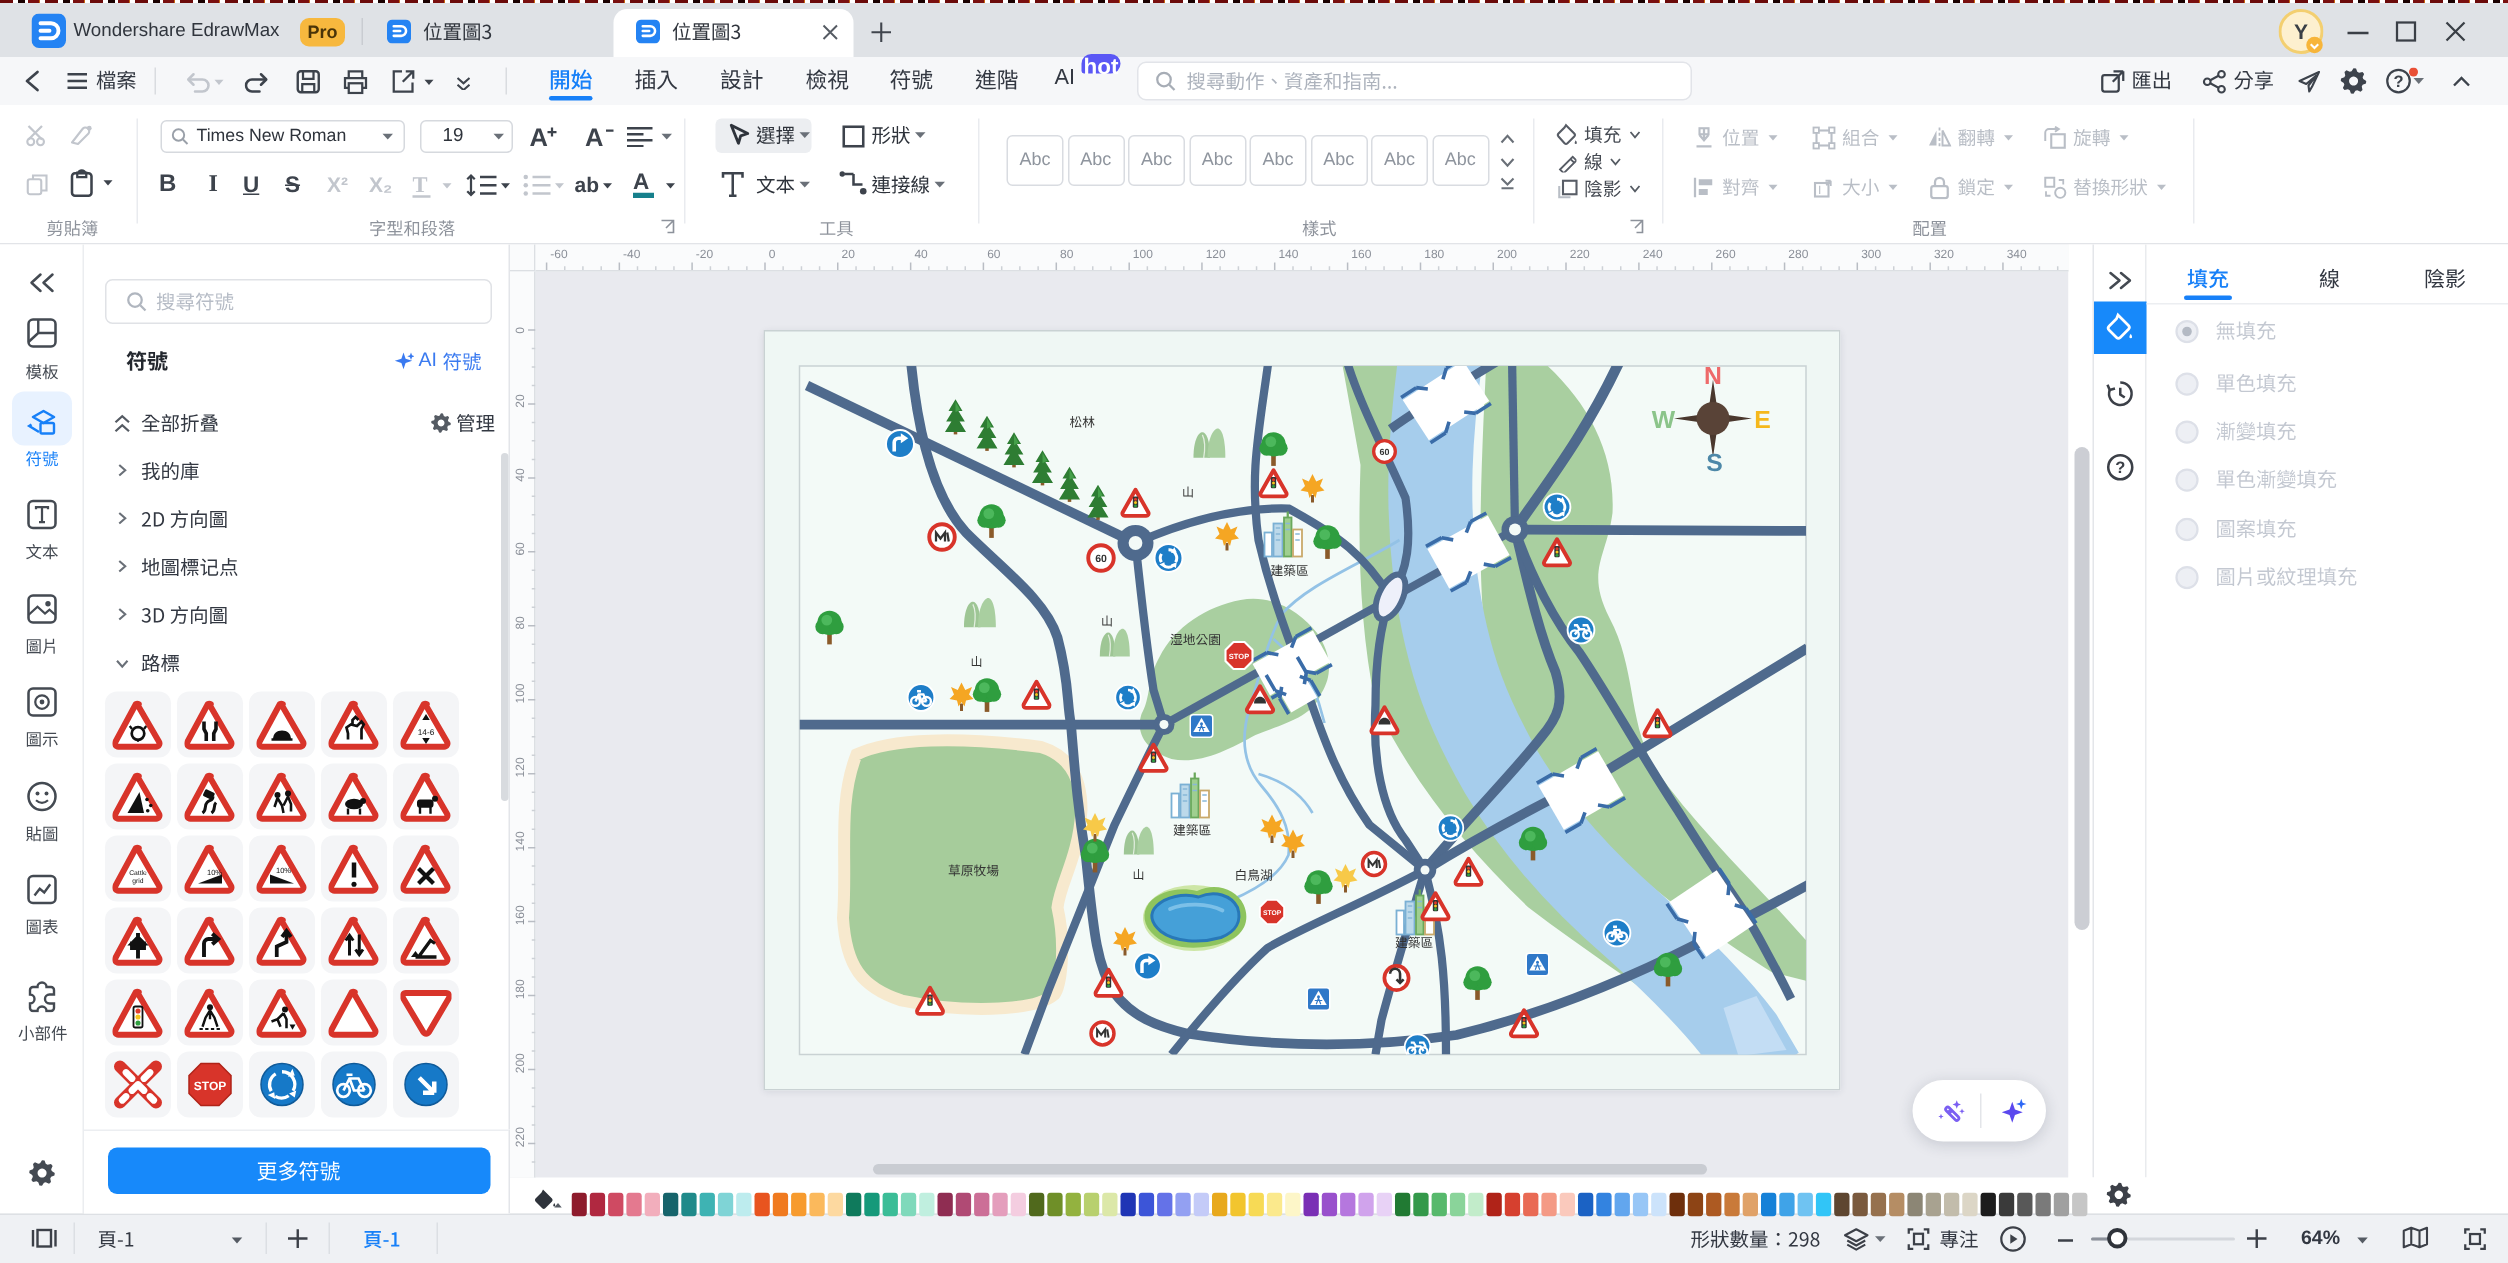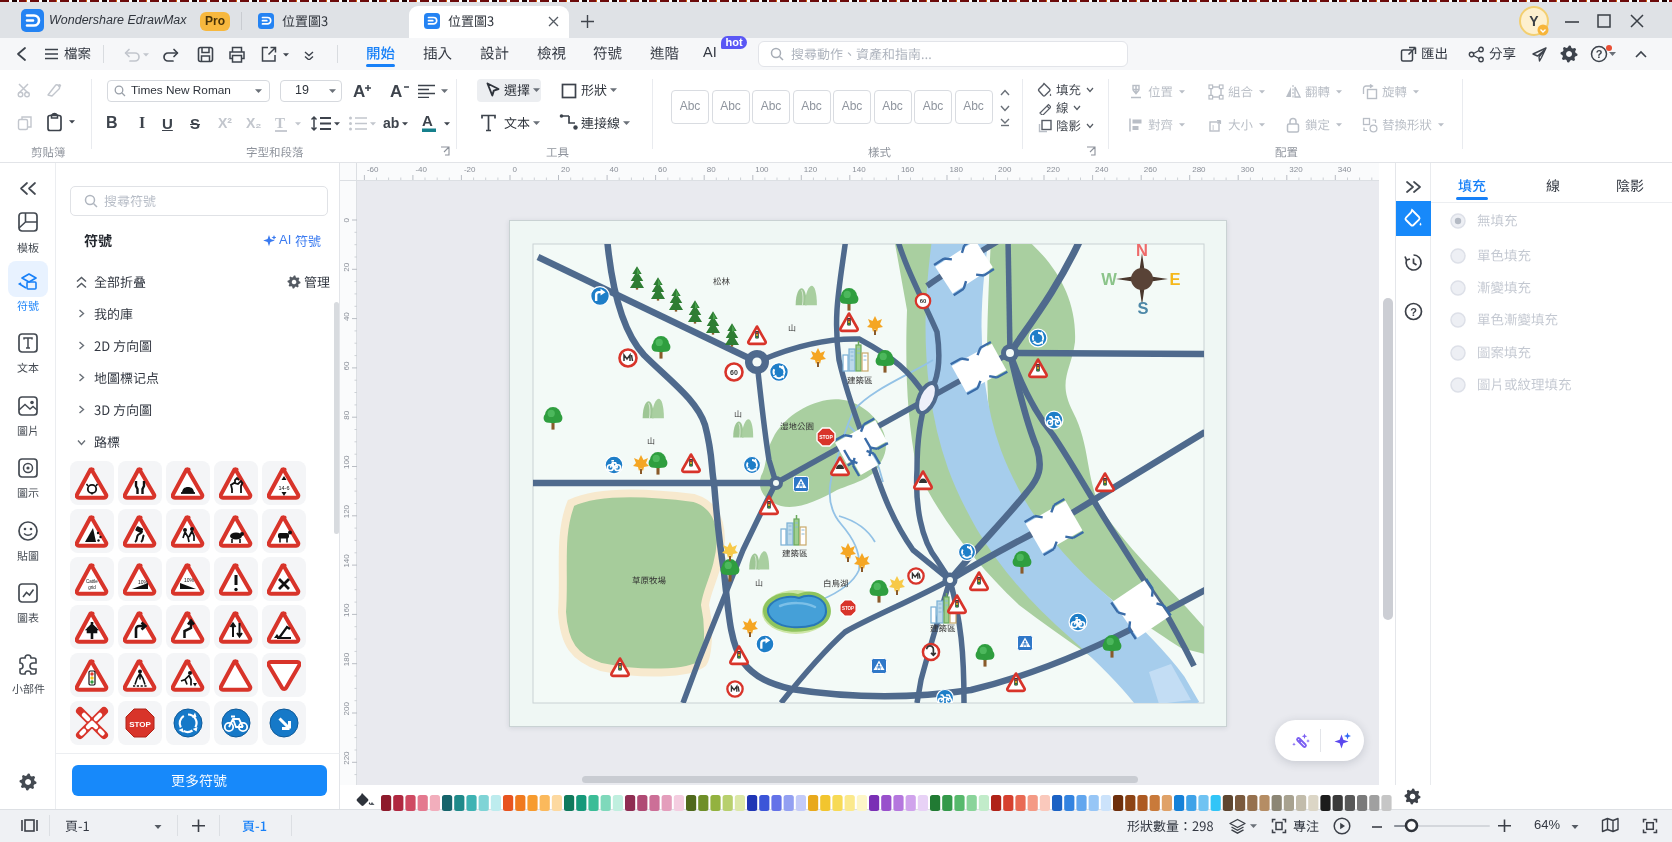--- a/index.html
+++ b/index.html
@@ -10,21 +10,21 @@
 <div style="position:absolute;left:1379px;top:163px;width:16px;height:646px;background:#fff"></div>
 <div style="position:absolute;left:1395px;top:163px;width:277px;height:622px;background:#fff;border-left:1px solid #e4e6ea"></div>
 <div style="position:absolute;left:1430px;top:163px;width:1px;height:622px;background:#e9ebee"></div>
 <div style="position:absolute;left:340px;top:785px;width:1332px;height:24px;background:#fff"></div>
 <div style="position:absolute;left:0px;top:809px;width:1672px;height:33px;background:#eff1f4;border-top:1px solid #dde0e4"></div>
 <div style="position:absolute;left:56px;top:753px;width:284px;height:56px;background:#fff;border-top:1px solid #eceef1;border-right:1px solid #e3e5e9"></div>
 <svg style="position:absolute;left:21px;top:9px;" width="23" height="23" viewBox="0 0 23 23">
     <rect x="0" y="0" width="23" height="23" rx="5" fill="#2483f3"></rect>
     <path d="M6 6.5 H13 a5 5 0 0 1 0 10 H6 M6 11.5 H12" stroke="#fff" stroke-width="2.6" fill="none" stroke-linecap="round"></path>
   </svg>
-<div style="position:absolute;left:49px;top:14.25px;font-family:'Liberation Sans',sans-serif;font-size:12.5px;color:#30353d;font-weight:normal;white-space:nowrap;line-height:1;font-style:italic;">Wondershare EdrawMax</div>
+<div style="position:absolute;left:49px;top:14.25px;font-family:'Liberation Sans',sans-serif;font-size:12.5px;color:#30353d;font-weight:normal;white-space:nowrap;line-height:1;">Wondershare EdrawMax</div>
 <div style="position:absolute;left:200px;top:12px;width:30px;height:19px;background:#f7b83e;border-radius:6px"></div>
 <div style="position:absolute;left:215px;top:14.54px;transform:translateX(-50%);font-family:'Liberation Sans',sans-serif;font-size:12px;color:#4a3408;font-weight:bold;white-space:nowrap;line-height:1;">Pro</div>
 <div style="position:absolute;left:241px;top:12px;width:1px;height:18px;background:#c9ccd1"></div>
 <svg style="position:absolute;left:258px;top:13px;" width="16" height="16" viewBox="0 0 16 16">
     <rect width="16" height="16" rx="3.5" fill="#2483f3"></rect>
     <path d="M4.5 4.5 H9.5 a3.2 3.2 0 0 1 0 6.4 H4.5 M4.5 7.7 H8.8" stroke="#fff" stroke-width="1.7" fill="none" stroke-linecap="round"></path>
   </svg>
 <svg style="position:absolute;left:282.0px;top:13.0px;overflow:visible" width="46.2" height="16.9" viewBox="0 0 3555.0 1300.0">
     <g fill="#30353d" transform="translate(0,1000.0) scale(1,-1)">
       <path transform="translate(0.0,0)" d="M369 658V585H914V658ZM435 509C465 370 495 185 503 80L577 102C567 204 536 384 503 525ZM570 828C589 778 609 712 617 669L692 691C682 734 660 797 641 847ZM326 34V-38H955V34H748C785 168 826 365 853 519L774 532C756 382 716 169 678 34ZM286 836C230 684 136 534 38 437C51 420 73 381 81 363C115 398 148 439 180 484V-78H255V601C294 669 329 742 357 815Z"></path>
@@ -143,21 +143,21 @@
     </g>
   </svg>
 <svg style="position:absolute;left:650.0px;top:43.6px;overflow:visible" width="29.0" height="18.9" viewBox="0 0 2000.0 1300.0">
     <g fill="#333842" transform="translate(0,1000.0) scale(1,-1)">
       <path transform="translate(0.0,0)" d="M83 805C128 756 183 687 211 645L268 686C241 726 186 790 140 839ZM463 450H639V347H463ZM463 510V612H639V510ZM463 286H639V179H463ZM611 807C635 767 660 715 675 675H478C501 721 521 768 538 816L474 834C429 703 356 571 275 485C288 471 310 440 317 426C344 456 370 490 395 528V115H945V179H705V286H895V347H705V450H894V510H705V612H922V675H748C735 716 703 779 674 826ZM61 284C69 292 95 299 121 299H230C197 142 125 31 28 -31C43 -41 68 -67 78 -82C129 -48 175 1 212 63C291 -45 416 -65 616 -65C726 -65 852 -63 945 -57C949 -36 959 -1 970 15C868 6 721 1 616 1C434 2 308 16 242 121C271 185 293 260 307 347L270 361L257 360H143C200 428 276 532 318 591L269 614L257 609H47V546H208C165 485 106 405 82 383C64 363 48 356 33 352C41 337 56 302 61 284Z"></path>
       <path transform="translate(1000.0,0)" d="M78 799V-78H145V731H276C252 664 221 576 189 505C268 425 288 357 288 301C288 270 282 242 266 231C258 226 246 223 233 222C218 221 196 221 174 224C185 204 191 176 192 157C215 156 240 157 261 159C282 161 299 167 314 177C343 198 355 240 355 294C355 357 337 430 259 513C295 592 334 690 365 772L317 802L305 799ZM391 386C410 398 440 408 637 460C633 474 629 501 628 520L472 483V641H629V706H472V834H399V503C399 469 382 462 367 457C377 440 388 406 391 386ZM668 834V502C668 426 687 405 763 405C778 405 855 405 871 405C933 405 953 435 959 547C939 551 910 563 895 575C892 485 888 470 864 470C848 470 785 470 773 470C746 470 742 475 742 502V641H937V705H742V834ZM416 332V-82H491V-43H816V-78H893V332H642L682 405L600 423C593 397 580 362 568 332ZM491 117H816V18H491ZM491 176V271H816V176Z"></path>
     </g>
   </svg>
 <div style="position:absolute;left:703px;top:44.59px;font-family:'Liberation Sans',sans-serif;font-size:14.5px;color:#333842;font-weight:normal;white-space:nowrap;line-height:1;">AI</div>
 <div style="position:absolute;left:721px;top:36px;width:26px;height:13px;background:#5a57f5;border-radius:8px 8px 8px 2px"></div>
-<div style="position:absolute;left:734px;top:37.28px;transform:translateX(-50%);font-family:'Liberation Sans',sans-serif;font-size:11px;color:#fff;font-weight:bold;white-space:nowrap;line-height:1;">hot</div>
+<div style="position:absolute;left:734px;top:37.28px;transform:translateX(-50%);font-family:'Liberation Sans',sans-serif;font-size:15px;color:#fff;font-weight:bold;white-space:nowrap;line-height:1;">hot</div>
 <div style="position:absolute;left:758px;top:41px;width:370px;height:26px;background:#fff;border:1px solid #e2e4e9;border-radius:6px"></div>
 <svg style="position:absolute;left:770px;top:47px;" width="14" height="14" viewBox="0 0 14 14">
     <circle cx="6" cy="6" r="4.5" fill="none" stroke="#a7adb6" stroke-width="1.5"></circle>
     <path d="M9.5 9.5 L13 13" stroke="#a7adb6" stroke-width="1.5"></path>
   </svg>
 <svg style="position:absolute;left:791.0px;top:45.5px;overflow:visible" width="140.8" height="16.9" viewBox="0 0 10834.0 1300.0">
     <g fill="#adb3bd" transform="translate(0,1000.0) scale(1,-1)">
       <path transform="translate(0.0,0)" d="M336 302V237H436L407 226C447 163 500 109 564 64C478 25 380 -1 280 -15C293 -32 308 -62 315 -81C427 -61 537 -29 631 21C716 -26 813 -60 919 -80C929 -60 950 -30 966 -13C870 1 781 27 703 64C783 119 849 190 890 282L843 305L829 302H656V839H585V302ZM784 237C746 182 695 137 633 100C570 138 517 184 480 237ZM694 767V702H837V604H700V541H837V441H694V376H903V767ZM507 812C467 790 395 757 348 741V377H550V442H415V541H543V604H415V707C459 720 509 738 553 758ZM160 839V638H49V568H160V351L38 309L59 237L160 275V16C160 3 156 -1 144 -1C132 -2 96 -2 56 0C65 -21 75 -52 77 -71C136 -71 174 -69 197 -57C221 -45 230 -24 230 16V302L327 340L314 408L230 377V568H316V638H230V839Z"></path>
       <path transform="translate(1000.0,0)" d="M591 401H821V303H591ZM57 674V622H743V559H181V505H817V618H949V679H817V790H187V737H743V674ZM213 88C271 54 338 2 370 -37L423 11C392 46 330 93 275 125H673V-1C673 -15 669 -19 652 -20C635 -21 575 -21 509 -19C519 -37 529 -62 534 -81C620 -81 673 -81 705 -71C738 -61 747 -43 747 -3V125H955V189H747V250H895V454H520V250H673V189H46V125H255ZM66 290 72 229C178 238 327 249 472 262V318L302 305V398H451V454H86V398H231V300Z"></path>
       <path transform="translate(2000.0,0)" d="M655 827C655 751 655 677 653 606H534V537H651C642 348 616 185 529 66V70L328 49V129H525V187H328V248H523V547H328V610H542V669H328V743C401 751 470 760 524 772L487 830C383 806 201 788 53 781C60 765 68 741 71 725C130 727 195 731 259 736V669H42V610H259V547H72V248H259V187H69V129H259V42L42 22L52 -44C165 -32 321 -14 474 4C461 -8 446 -20 431 -31C449 -43 475 -68 486 -85C665 48 710 269 723 537H865C855 171 843 38 819 8C810 -5 800 -7 784 -7C765 -7 720 -7 671 -3C683 -23 691 -54 693 -75C740 -77 787 -78 816 -74C846 -71 866 -63 883 -36C917 6 927 146 938 569C938 578 938 606 938 606H725C727 677 728 751 728 827ZM134 373H259V300H134ZM328 373H459V300H328ZM134 495H259V423H134ZM328 495H459V423H328Z"></path>
@@ -1480,21 +1480,21 @@
     <path d="M1 3 H11" stroke="#3c4048" stroke-width="1.6"></path>
   </svg>
 <div style="position:absolute;left:1394px;top:825px;width:96px;height:2px;background:#d4d7dc;border-radius:1px"></div>
 <div style="position:absolute;left:1394px;top:825px;width:17px;height:2px;background:#8d929b;border-radius:1px"></div>
 <svg style="position:absolute;left:1404px;top:818px;" width="15" height="15" viewBox="0 0 15 15">
     <circle cx="7.5" cy="7.5" r="5.5" fill="#fff" stroke="#2f333a" stroke-width="2.6"></circle>
   </svg>
 <svg style="position:absolute;left:1497px;top:818px;" width="15" height="15" viewBox="0 0 15 15">
     <path d="M7.5 1.5 V14 M1 7.7 H14" stroke="#3c4048" stroke-width="1.6"></path>
   </svg>
-<div style="position:absolute;left:1534px;top:818.46px;font-family:'Liberation Sans',sans-serif;font-size:13px;color:#333842;font-weight:normal;white-space:nowrap;line-height:1;">64%</div>
+<div style="position:absolute;left:1534px;top:818.46px;font-family:'Liberation Sans',sans-serif;font-size:13px;color:#333842;font-weight:bold;white-space:nowrap;line-height:1;">64%</div>
 <svg style="position:absolute;left:1570px;top:823px;" width="10" height="8" viewBox="0 0 10 8">
     <path d="M1.5 2 L5 6 L8.5 2" fill="#555b63"></path>
   </svg>
 <svg style="position:absolute;left:1601px;top:817px;" width="19" height="17" viewBox="0 0 19 17">
     <path d="M1.5 3.5 L6.5 1.5 L12 3.5 L17 1.5 V12.5 L12 14.5 L6.5 12.5 L1.5 14.5 Z M6.5 1.5 V12.5 M12 3.5 V14.5" fill="none" stroke="#3c4048" stroke-width="1.4" stroke-linejoin="round"></path>
   </svg>
 <svg style="position:absolute;left:1642px;top:818px;" width="16" height="16" viewBox="0 0 16 16">
     <path d="M1.5 4.5 V1.5 H4.5 M11.5 1.5 H14.5 V4.5 M14.5 11.5 V14.5 H11.5 M4.5 14.5 H1.5 V11.5" fill="none" stroke="#3c4048" stroke-width="1.5"></path>
     <rect x="4.7" y="4.7" width="6.6" height="6.6" fill="none" stroke="#3c4048" stroke-width="1.5"></rect>
   </svg>

